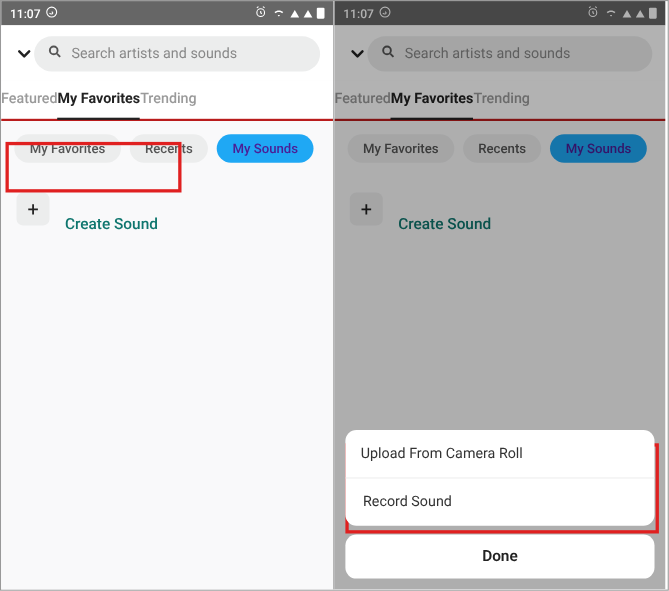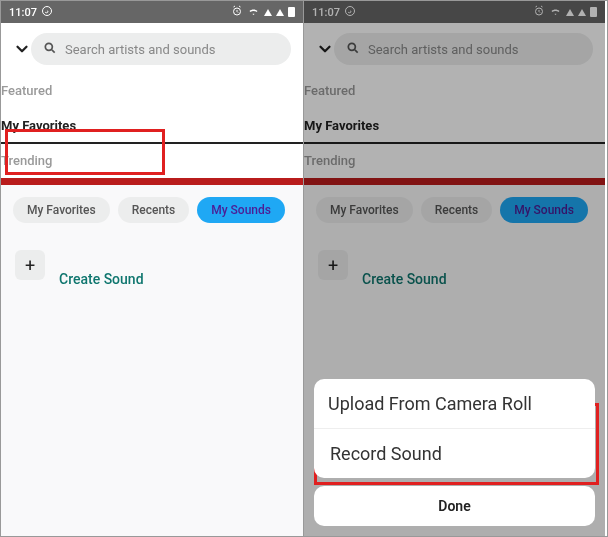--- a/index.html
+++ b/index.html
@@ -69,23 +69,22 @@
       padding: 0 12px;
       gap: 8px;
       color: #888;
       font-size: 13px;
     }
     .searchbox svg { flex-shrink: 0; }
     
     .tabs {
       display: flex;
       justify-content: flex-start;
-      border-bottom: 7px solid #b91c1c;
-      background: #fff;
-      flex-direction: column;
+      border-bottom: 2px solid #b91c1c;
+      background: #fff;
     }
     .tab {
       padding: 10px 0 10px 0;
       font-size: 13px;
       color: #9a9a9a;
       font-weight: 500;
       position: relative;
     }
     .tab.active {
       color: #222;
@@ -155,21 +154,21 @@
       display: flex; flex-direction: column; gap: 8px;
       z-index: 5;
     }
     .sheet-actions {
       background: #fff;
       border-radius: 10px;
       overflow: hidden;
     }
     .sheet-item {
       padding: 14px 14px;
-      font-size: 18px;
+      font-size: 13px;
       color: #333;
     }
     .sheet-item + .sheet-item {
       border-top: 1px solid #eee;
       padding-left: 16px;
     }
     .sheet-done {
       background: #fff;
       border-radius: 10px;
       text-align: center;

